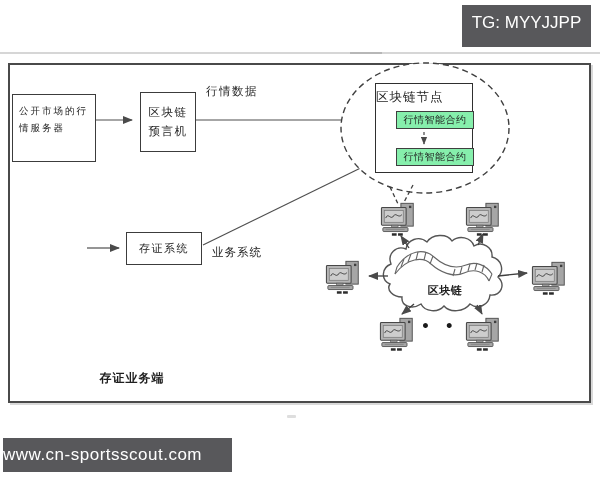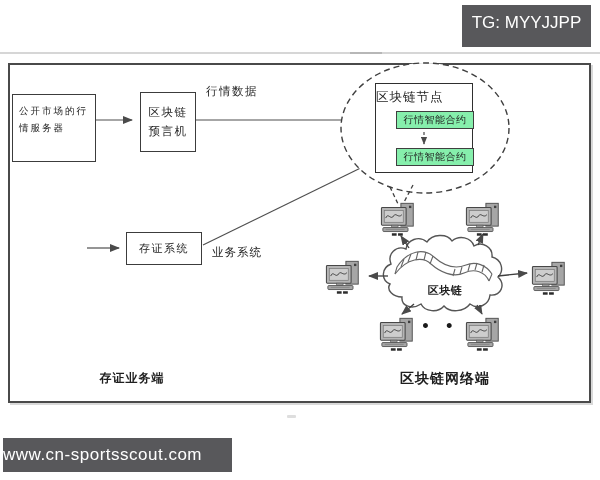--- a/index.html
+++ b/index.html
@@ -111,21 +111,20 @@
     <div class="contract-box contract-2">行情智能合约</div>
   </div>
 
   <div class="abs dbox evidence-box">存证系统</div>
   <div class="abs request-label">业务系统</div>
 
   <div class="abs cloud-label">区块链</div>
   <div class="abs dots">• • •</div>
 
   <div class="abs bl-label">存证业务端</div>
-  <div class="abs br-label">区块链网络端</div>
 
   <div class="abs computer" style="left:380px;top:201px;">
     <svg width="38" height="36" viewBox="0 0 40 36">
       <rect x="22" y="1.5" width="13" height="24" fill="#a6a6a6" stroke="#4f4f4f" stroke-width="1"></rect>
       <rect x="30.5" y="4" width="2.5" height="2.5" fill="#3f3f3f"></rect>
       <rect x="1.5" y="6" width="26" height="18.5" rx="1" fill="#b5b5b5" stroke="#474747" stroke-width="1.1"></rect>
       <rect x="4.5" y="9" width="20" height="12.5" fill="#cdcdcd" stroke="#7a7a7a" stroke-width="0.8"></rect>
       <path d="M6,17 C8.5,10.5 11.5,20 14.5,14.5 C16.5,11 19.5,17.5 23,13.5" fill="none" stroke="#3b3b3b" stroke-width="1"></path>
       <rect x="12" y="24.5" width="7" height="2.2" fill="#9a9a9a" stroke="#555555" stroke-width="0.6"></rect>
       <rect x="3" y="27" width="26.5" height="4.2" rx="1" fill="#a6a6a6" stroke="#4f4f4f" stroke-width="0.9"></rect>

